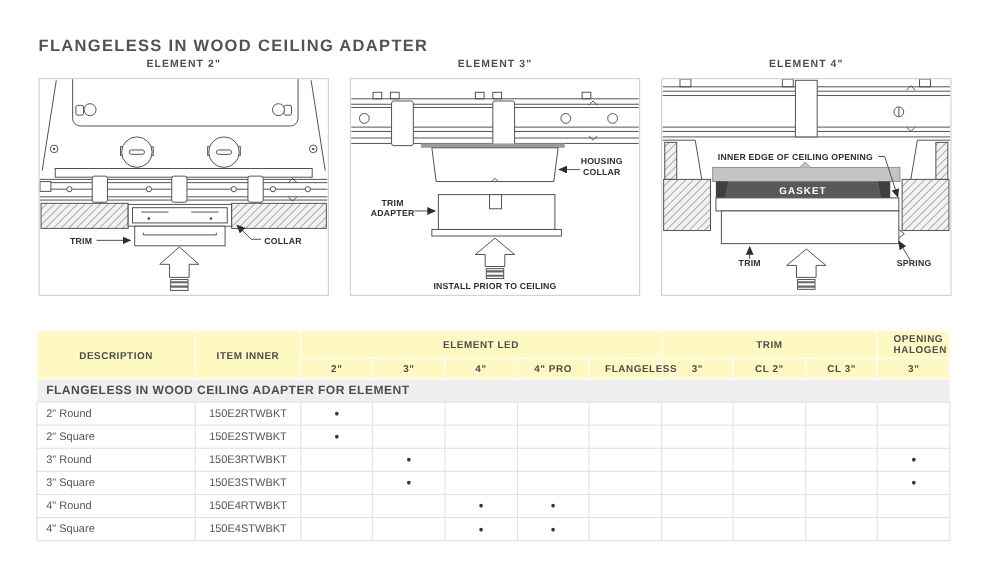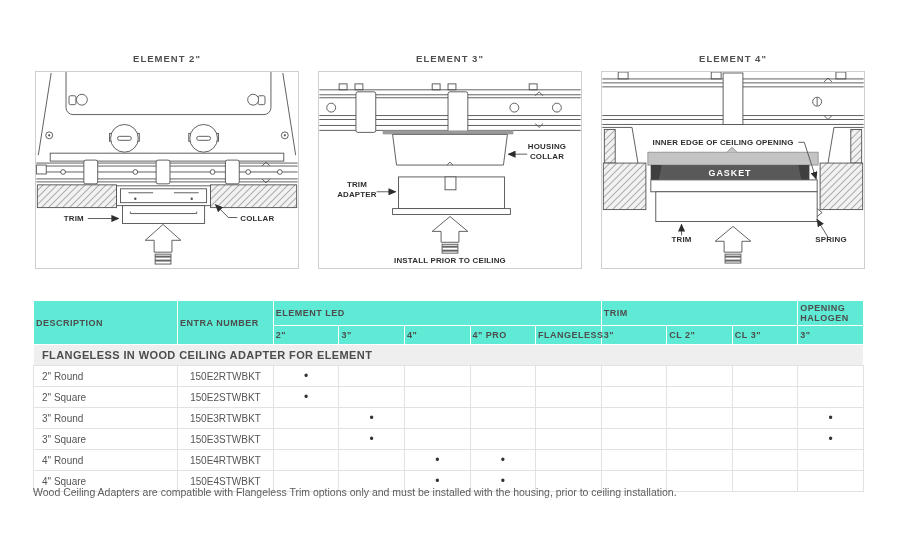--- a/index.html
+++ b/index.html
@@ -11,37 +11,38 @@
   .f1{left:35px;} .f2{left:318px;} .f3{left:601px;}
   .dtitle{text-align:center;font-size:9.5px;font-weight:bold;letter-spacing:1px;
           color:#4f4f4f;margin-bottom:7px;}
   .dbox{display:block;width:262px;height:196px;border:1px solid #cfcfcf;background:#fff;}
   .ln{stroke:#4f4f4f;fill:none;stroke-width:0.9;}
   .fw{fill:#ffffff;stroke:#4f4f4f;stroke-width:0.9;}
   .lbl{font-family:"Liberation Sans",sans-serif;font-size:8px;font-weight:bold;fill:#2e2e2e;letter-spacing:0.2px;}
   .lbl-w{font-family:"Liberation Sans",sans-serif;font-size:9px;font-weight:bold;fill:#ffffff;letter-spacing:1px;}
   .tbl-wrap{position:absolute;left:33px;top:300px;width:831px;}
   table{width:100%;border-collapse:collapse;table-layout:fixed;}
-  th{background:#5eead4;color:#4d4d4d;font-size:9px;font-weight:bold;
-     letter-spacing:0.5px;text-align:left;border:1px solid #ffffff;padding:2px 2px;}
+  th{background:#fef9c3;color:#4d4d4d;font-size:9px;font-weight:bold;
+     letter-spacing:0.5px;text-align:center;border:1px solid #ffffff;padding:2px 14px;}
   tr.grp th{height:20px;}
   tr.sub th{height:14px;}
   td.section{background:#efefef;color:#4d4d4d;font-size:11px;font-weight:bold;
      letter-spacing:0.4px;text-align:left;padding:4px 8px;border:1px solid #ffffff;border-bottom:1px solid #e2e2e2;}
   td.cell{border:1px solid #e2e2e2;font-size:10px;color:#555;height:18px;
      text-align:center;padding:1px 2px;background:#fff;}
   td.desc{text-align:left;padding-left:8px;}
   td.mark{font-size:12px;color:#333;line-height:1;}
   .footnote{position:absolute;left:33px;top:486px;font-size:10.5px;color:#5d5d5d;}
 </style>
 </head>
 <body>
 
 <div class="page">
 
+  <div class="title">FLANGELESS IN WOOD CEILING ADAPTER</div>
 
   <div class="figure f1">
     <div class="dtitle">ELEMENT 2"</div>
     <svg class="dbox" viewBox="0 0 264 198">
       <defs>
         <pattern id="h1" patternUnits="userSpaceOnUse" width="5" height="5" patternTransform="rotate(45)">
           <rect width="5" height="5" fill="#f2f2f2"></rect>
           <line x1="0" y1="0" x2="0" y2="5" stroke="#8d8d8d" stroke-width="1.3"></line>
         </pattern>
         <marker id="a1" markerWidth="9" markerHeight="8" refX="8" refY="4" orient="auto">
@@ -266,21 +267,21 @@
         <col style="width:7.9%">
           <col style="width:7.9%">
           <col style="width:7.9%">
         <col style="width:7.9%">
           <col style="width:7.9%">
           <col style="width:7.9%">
       </colgroup>
       <thead>
         <tr class="grp">
           <th rowspan="2">DESCRIPTION</th>
-          <th rowspan="2">ENTRA NUMBER</th>
+          <th rowspan="2">ITEM INNER</th>
           <th colspan="5">ELEMENT LED</th>
           <th colspan="3">TRIM</th>
           <th>OPENING HALOGEN</th>
         </tr>
         <tr class="sub">
           <th>2"</th>
           <th>3"</th>
           <th>4"</th>
           <th>4" PRO</th>
           <th>FLANGELESS</th>
@@ -369,15 +370,14 @@
           <td class="cell mark"></td>
           <td class="cell mark"></td>
           <td class="cell mark"></td>
           <td class="cell mark"></td>
           <td class="cell mark"></td>
         </tr>
       </tbody>
     </table>
   </div>
 
-  <div class="footnote">Wood Ceiling Adapters are compatible with Flangeless Trim options only and must be installed with the housing, prior to ceiling installation.</div>
 
 </div>
 
 </body></html>

